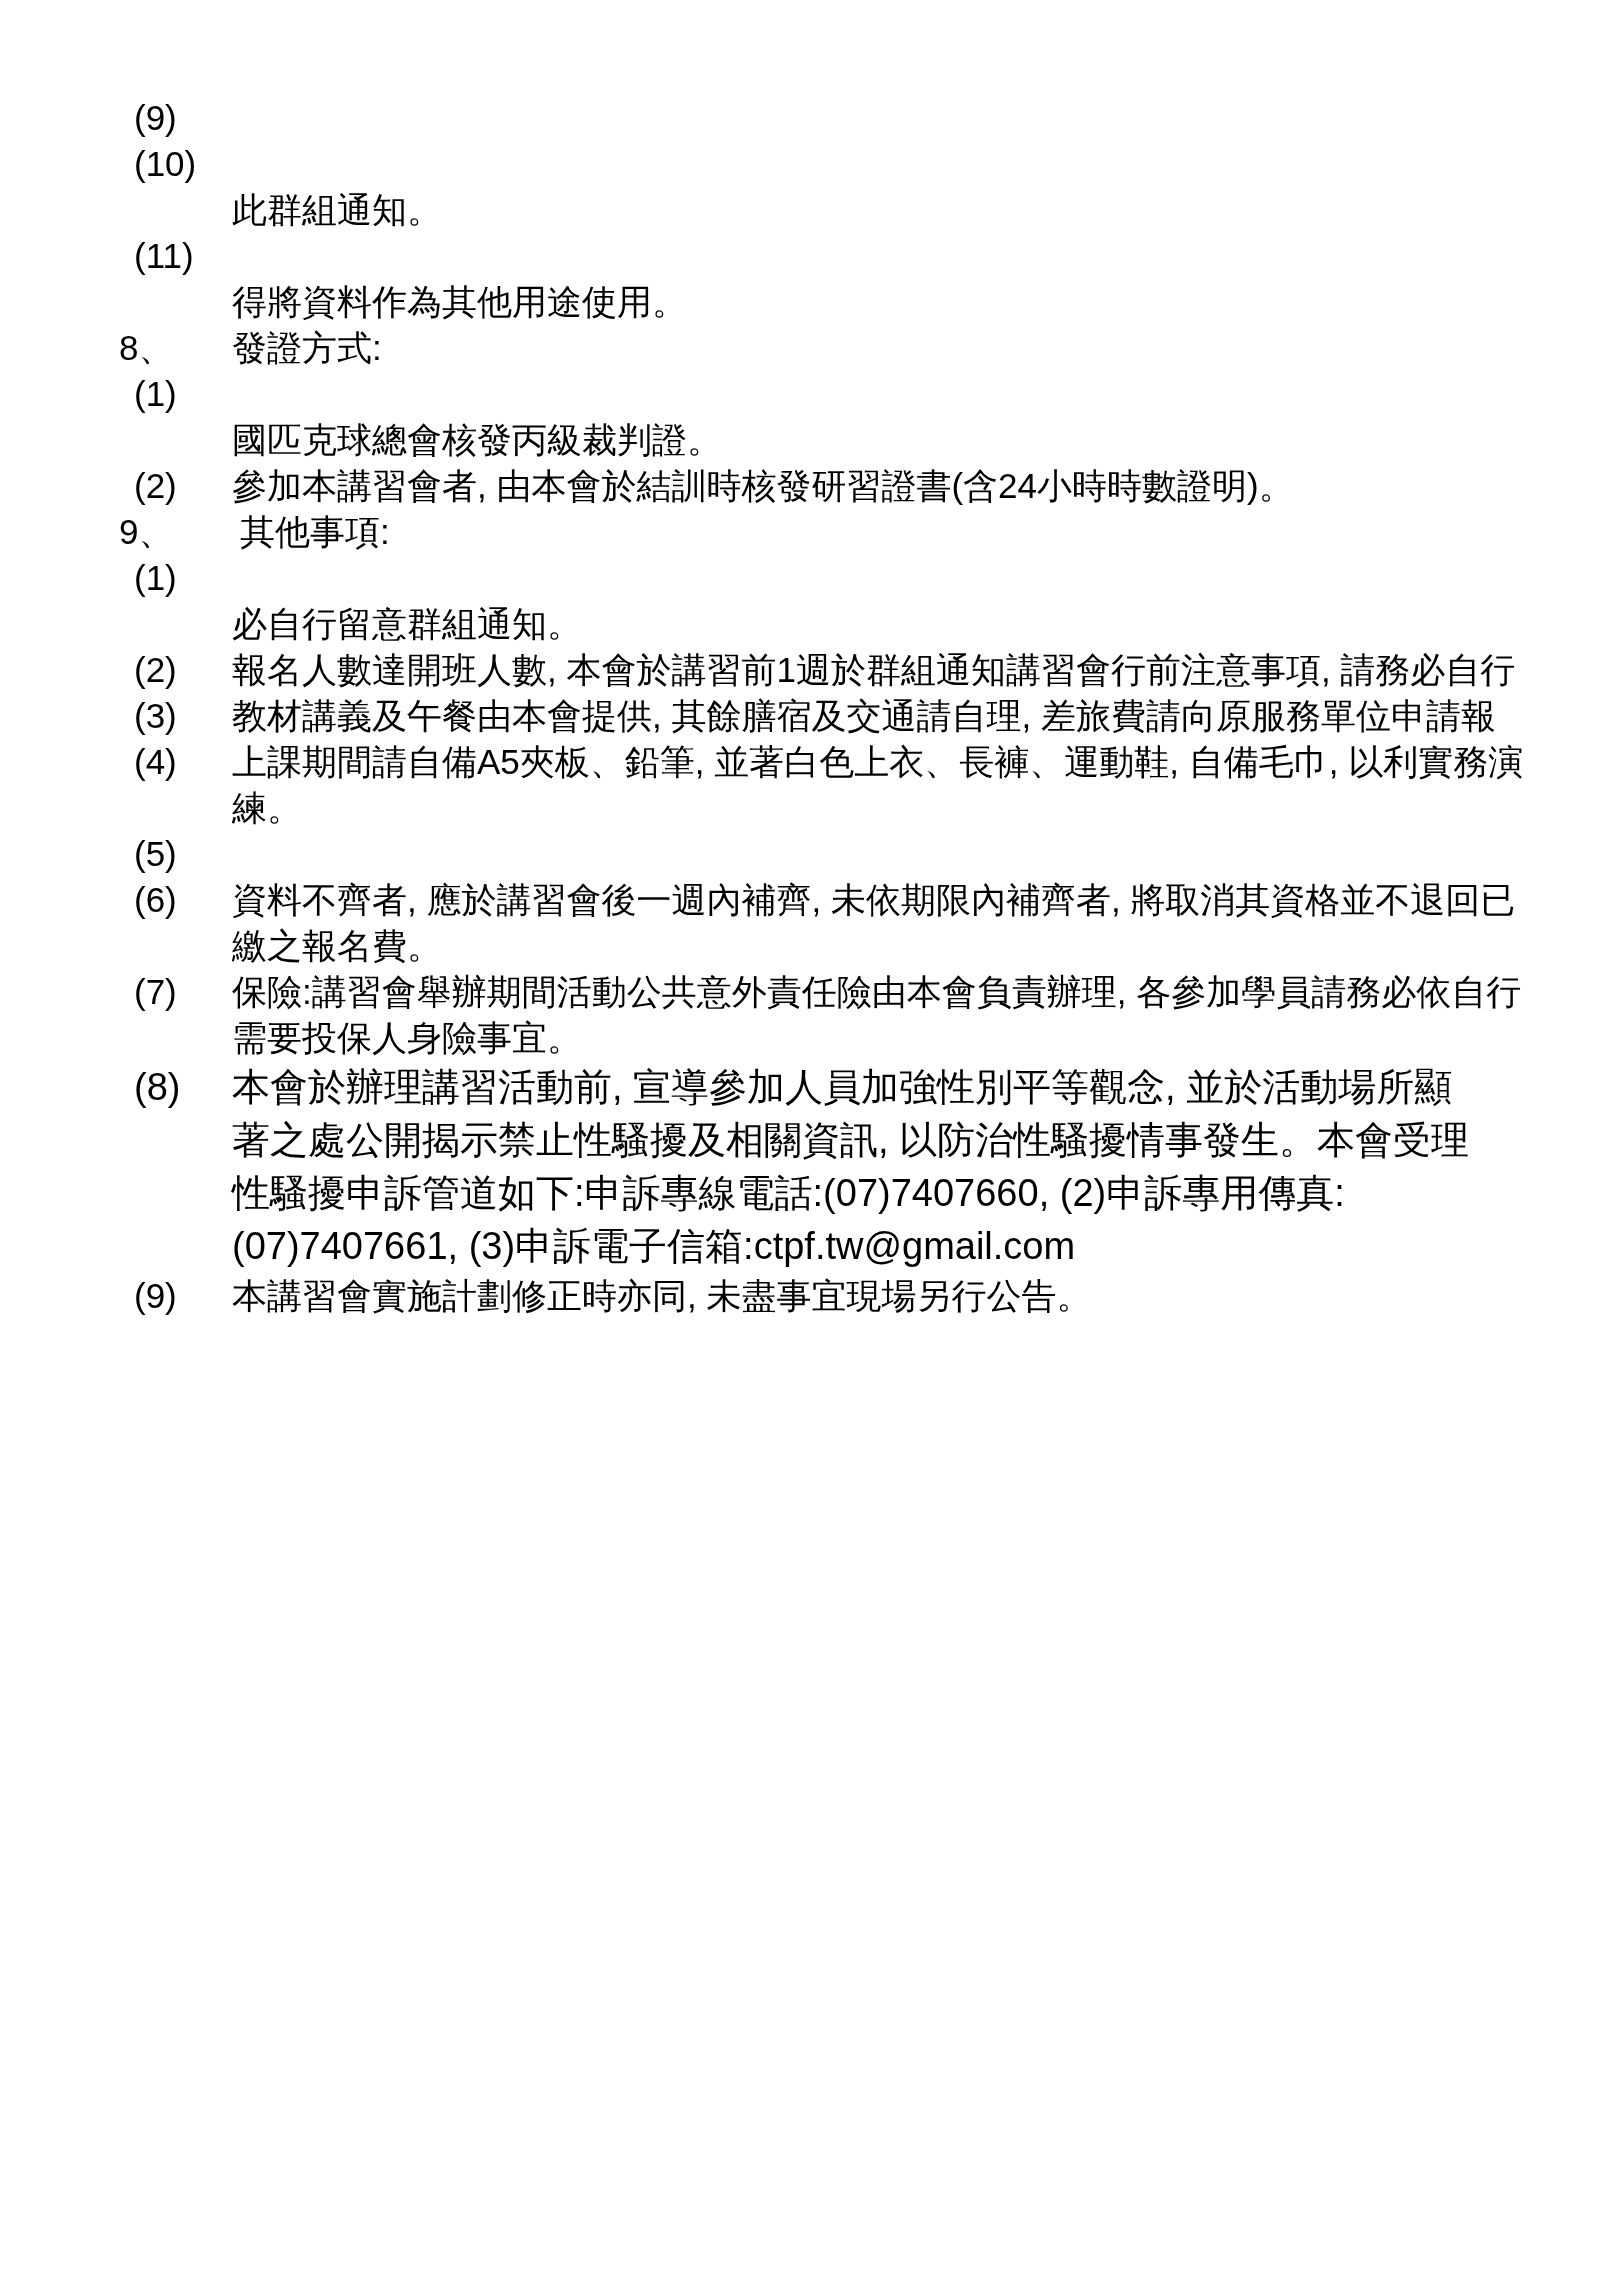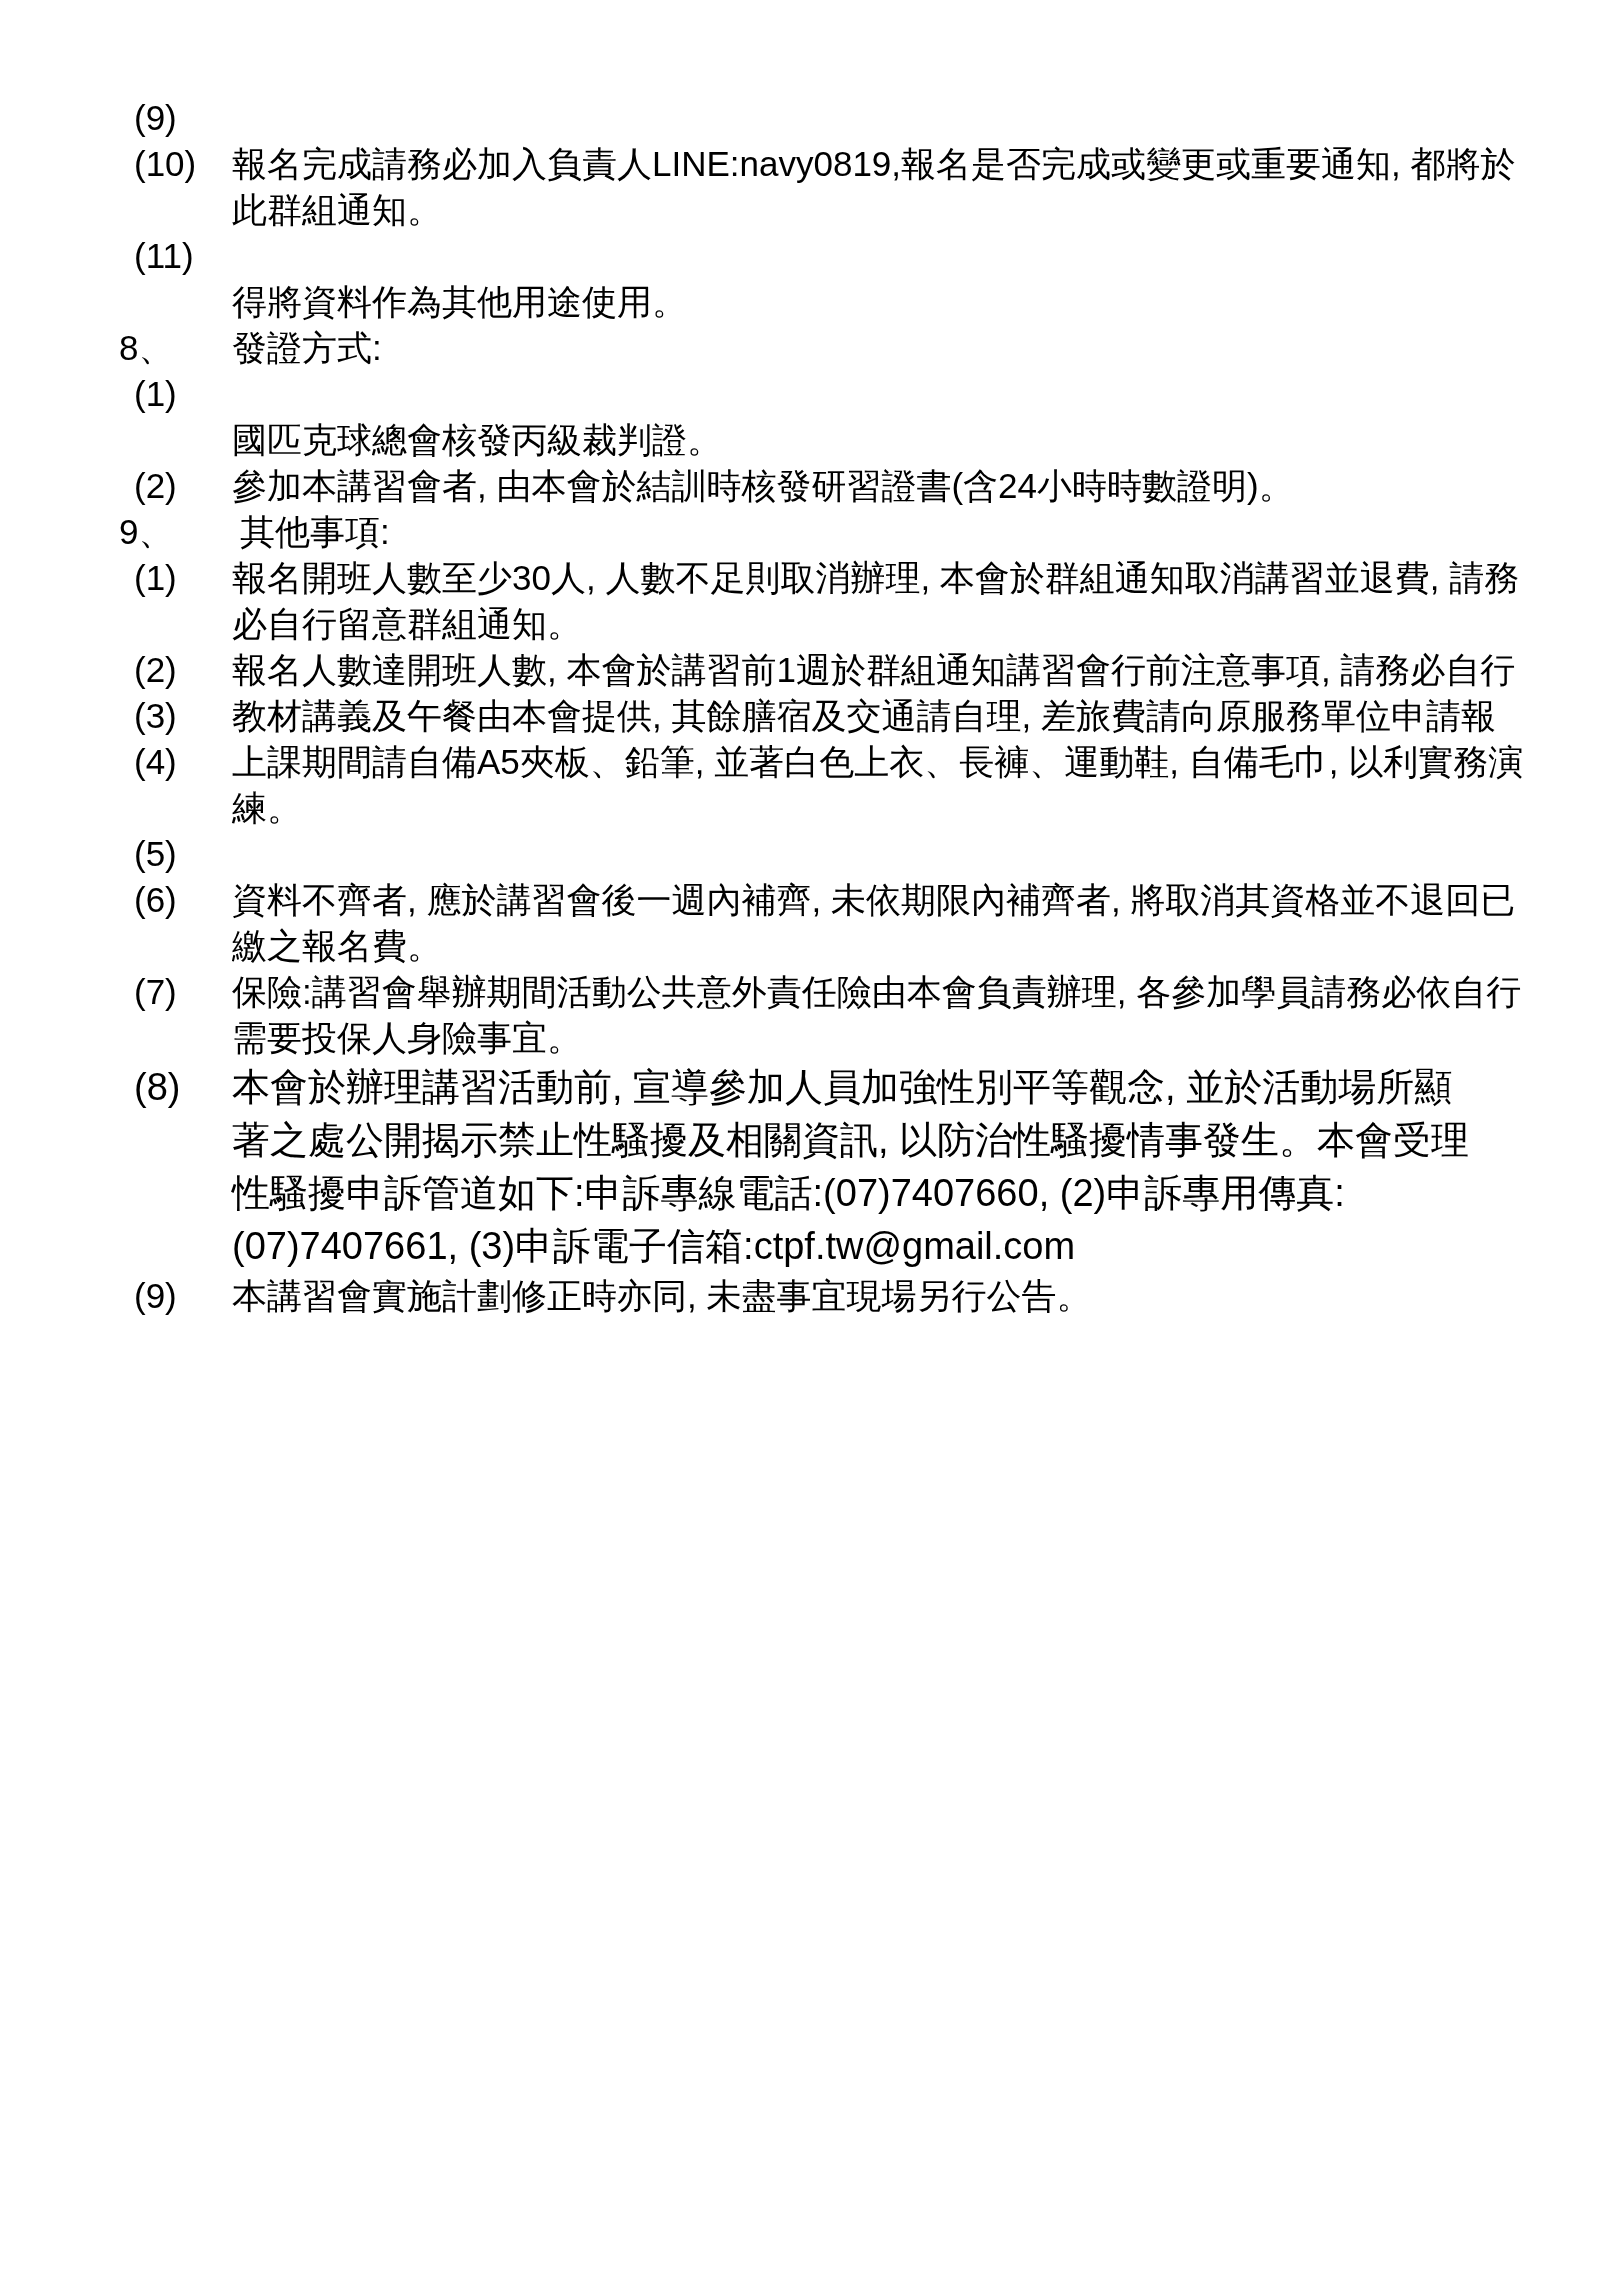--- a/index.html
+++ b/index.html
@@ -48,30 +48,30 @@
     line-height: 53px;
     font-size: 38px;
   }
 </style>
 </head>
 <body>
 
 <div class="page" style="background: rgb(255, 255, 255); color: rgb(0, 0, 0);">
   <div class="doc">
       <div class="row item"><span class="num">(9)</span><span class="txt"></span></div>
-      <div class="row item"><span class="num">(10)</span><span class="txt">報名完成請務必加入負責人LINE:navy0819,報名是否完成或變更或重要通知, 都將於</span></div>
+      <div class="row item"><span class="num">(10)</span></div>
       <div class="row cont"><span class="txt">此群組通知。</span></div>
       <div class="row item"><span class="num">(11)</span></div>
       <div class="row cont"><span class="txt">得將資料作為其他用途使用。</span></div>
       <div class="row section"><span class="num">8、</span><span class="txt">發證方式:</span></div>
       <div class="row item"><span class="num">(1)</span></div>
       <div class="row cont"><span class="txt">國匹克球總會核發丙級裁判證。</span></div>
       <div class="row item"><span class="num">(2)</span><span class="txt">參加本講習會者, 由本會於結訓時核發研習證書(含24小時時數證明)。</span></div>
       <div class="row section spaced"><span class="num">9、</span><span class="txt">其他事項:</span></div>
-      <div class="row item"><span class="num">(1)</span><span class="txt">報名開班人數至少30人, 人數不足則取消辦理, 本會於群組通知取消講習並退費, 請務</span></div>
+      <div class="row item"><span class="num">(1)</span></div>
       <div class="row cont"><span class="txt">必自行留意群組通知。</span></div>
       <div class="row item"><span class="num">(2)</span><span class="txt">報名人數達開班人數, 本會於講習前1週於群組通知講習會行前注意事項, 請務必自行</span></div>
       <div class="row item"><span class="num">(3)</span><span class="txt">教材講義及午餐由本會提供, 其餘膳宿及交通請自理, 差旅費請向原服務單位申請報</span></div>
       <div class="row item"><span class="num">(4)</span><span class="txt">上課期間請自備A5夾板、鉛筆, 並著白色上衣、長褲、運動鞋, 自備毛巾, 以利實務演</span></div>
       <div class="row cont"><span class="txt">練。</span></div>
       <div class="row item"><span class="num">(5)</span></div>
       <div class="row item"><span class="num">(6)</span><span class="txt">資料不齊者, 應於講習會後一週內補齊, 未依期限內補齊者, 將取消其資格並不退回已</span></div>
       <div class="row cont"><span class="txt">繳之報名費。</span></div>
       <div class="row item"><span class="num">(7)</span><span class="txt">保險:講習會舉辦期間活動公共意外責任險由本會負責辦理, 各參加學員請務必依自行</span></div>
       <div class="row cont"><span class="txt">需要投保人身險事宜。</span></div>

